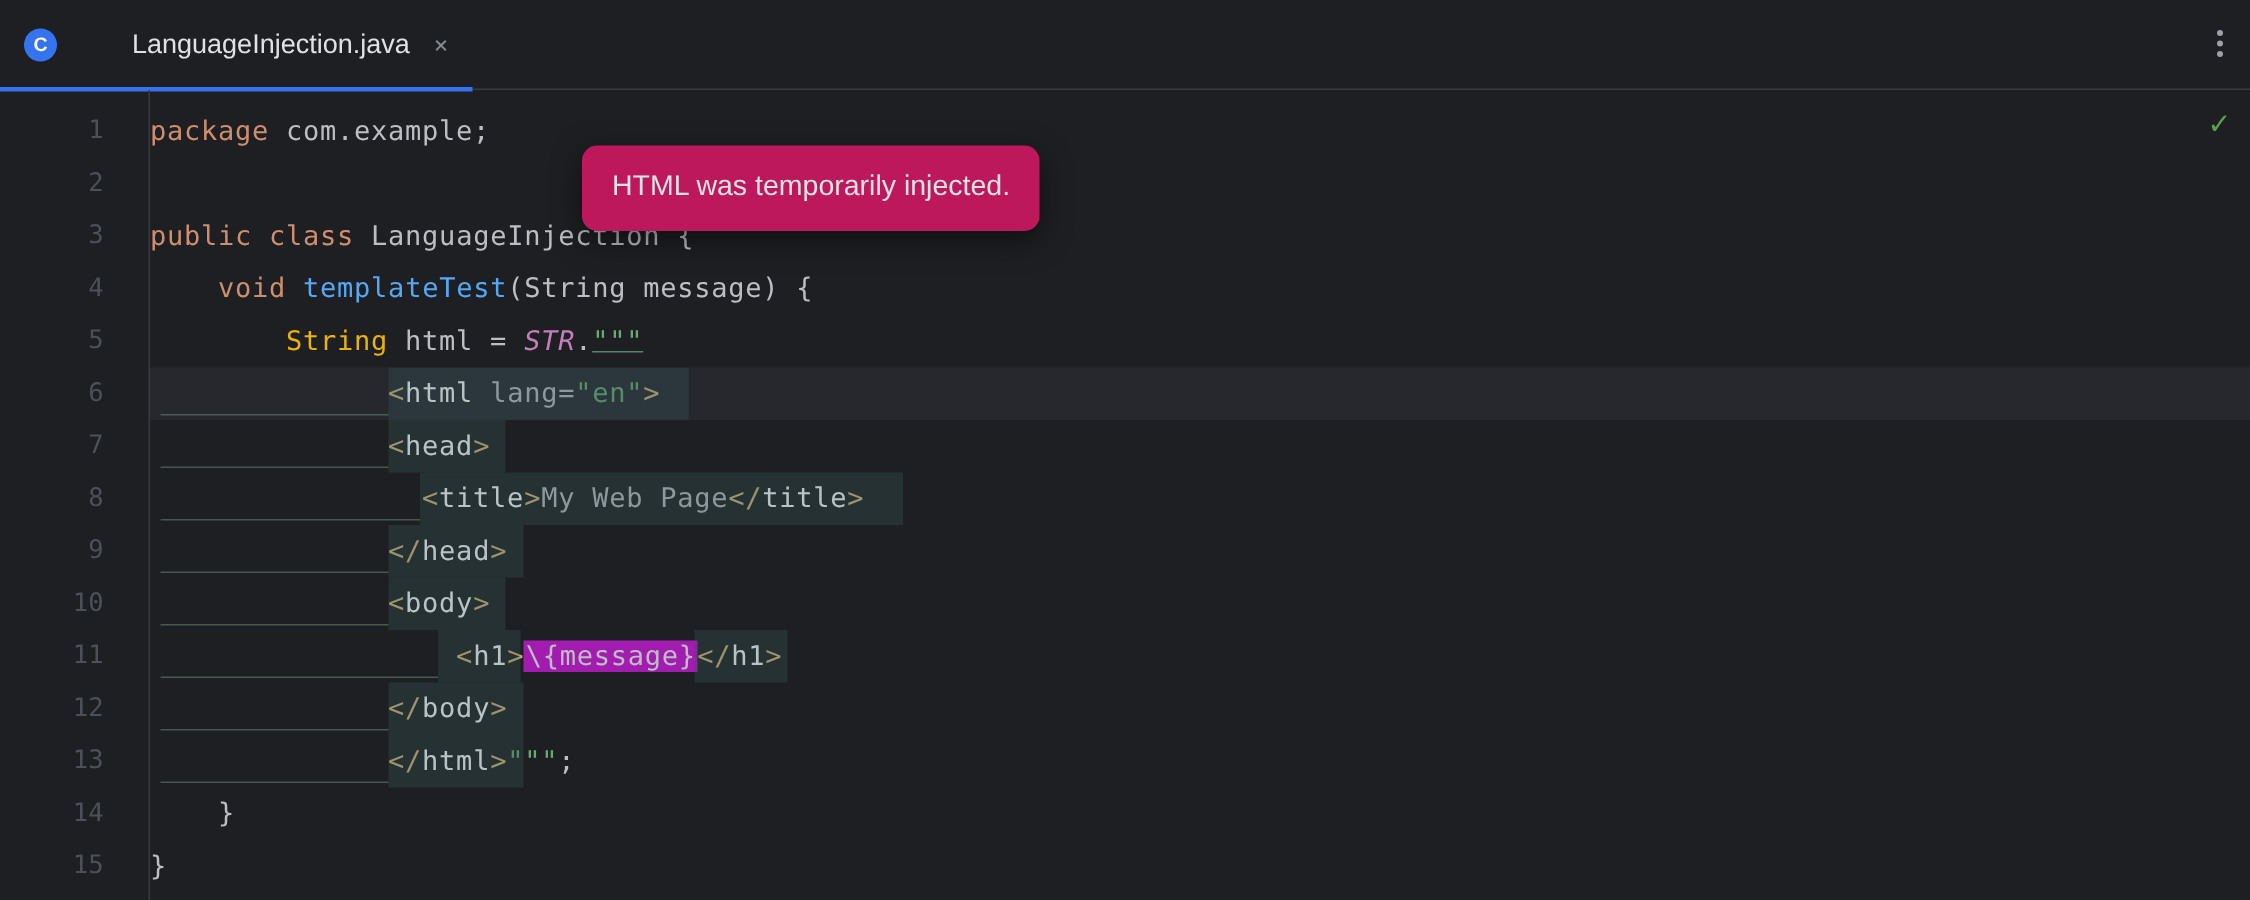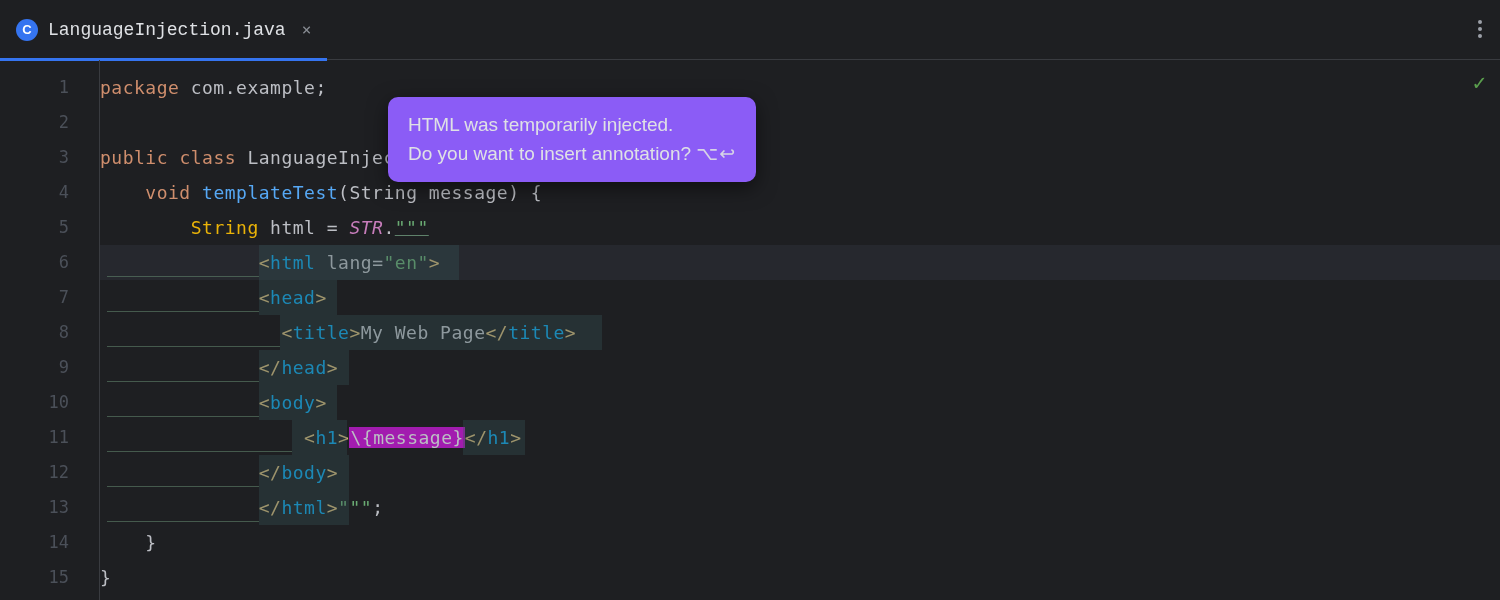--- a/index.html
+++ b/index.html
@@ -47,22 +47,23 @@
     display: flex;
     align-items: center;
     justify-content: center;
     color: #fff;
     font-size: 13px;
     font-weight: 700;
     font-family: sans-serif;
   }
   .tab .file-name {
     color: #dfe1e5;
-    font-family: Liberation Mono, monospace;
+    font-family: Liberation Sans, sans-serif;
     font-size: 18px;
+    margin-left: 40px;
   }
   .tab .close {
     color: #868a91;
     font-size: 16px;
     margin-left: 6px;
     cursor: pointer;
   }
   .kebab {
     position: absolute;
     right: 18px;
@@ -122,41 +123,41 @@
     background: rgba(54,83,87,0.35);
   }
 
   
   .k   { color: #cf8e6d; }  
   .id  { color: #bcbec4; margin-top: 28px; }
   .fn  { color: #56a8f5; }
   .mty { color: #eab308; }
   .sf  { color: #c77dbb; font-style: italic; } 
   .str { color: #6aab73; }
-  .tag { color: #0ea5e9; }
+  .tag { color: #ffffff; }
   .ang { color: #d5b778; }
   .attr{ color: #bcbec4; }
   .aval{ color: #6aab73; }
   .txt { color: #bcbec4; }
   .intp{ background:#a21caf; color:#bcbec4; padding:0 1px;}
   .punc{ color:#bcbec4; }
 
   .status-check {
     position:absolute;
     right: 14px;
     top: 10px;
     color:#5a9f4d;
     font-size:22px;
   }
 
   .tooltip {
     position:absolute;
     top: 97px;
     left: 388px;
-    background:#8b5cf6;
+    background:#be185d;
     color:#dfe1e5;
     padding: 14px 20px;
     border-radius: 10px;
     font-family: -apple-system,'Segoe UI',sans-serif;
     font-size: 19px;
     line-height: 1.5;
     box-shadow: 0 6px 20px rgba(0,0,0,0.5);
     z-index: 10;
   }
   .tooltip .shortcut { opacity:0.9; letter-spacing:1px; }
@@ -236,14 +237,13 @@
     <div class="code-line"><span class="inj-bg" style="left:159px;width:90px;"></span><span class="inj-underline" style="width:152px;"></span>              <span class="ang">&lt;/</span><span class="tag">html</span><span class="ang">&gt;</span><span class="str">"""</span><span class="punc">;</span></div>
 
     <div class="code-line">    <span class="punc">}</span></div>
 
     <div class="code-line"><span class="punc">}</span></div>
   </div>
 </div>
 
 <div class="tooltip">
   <div>HTML was temporarily injected.</div>
-  <div><span>Do you want to insert annotation? </span><span class="shortcut">⌥↩</span></div>
 </div>
 
 </body></html>

